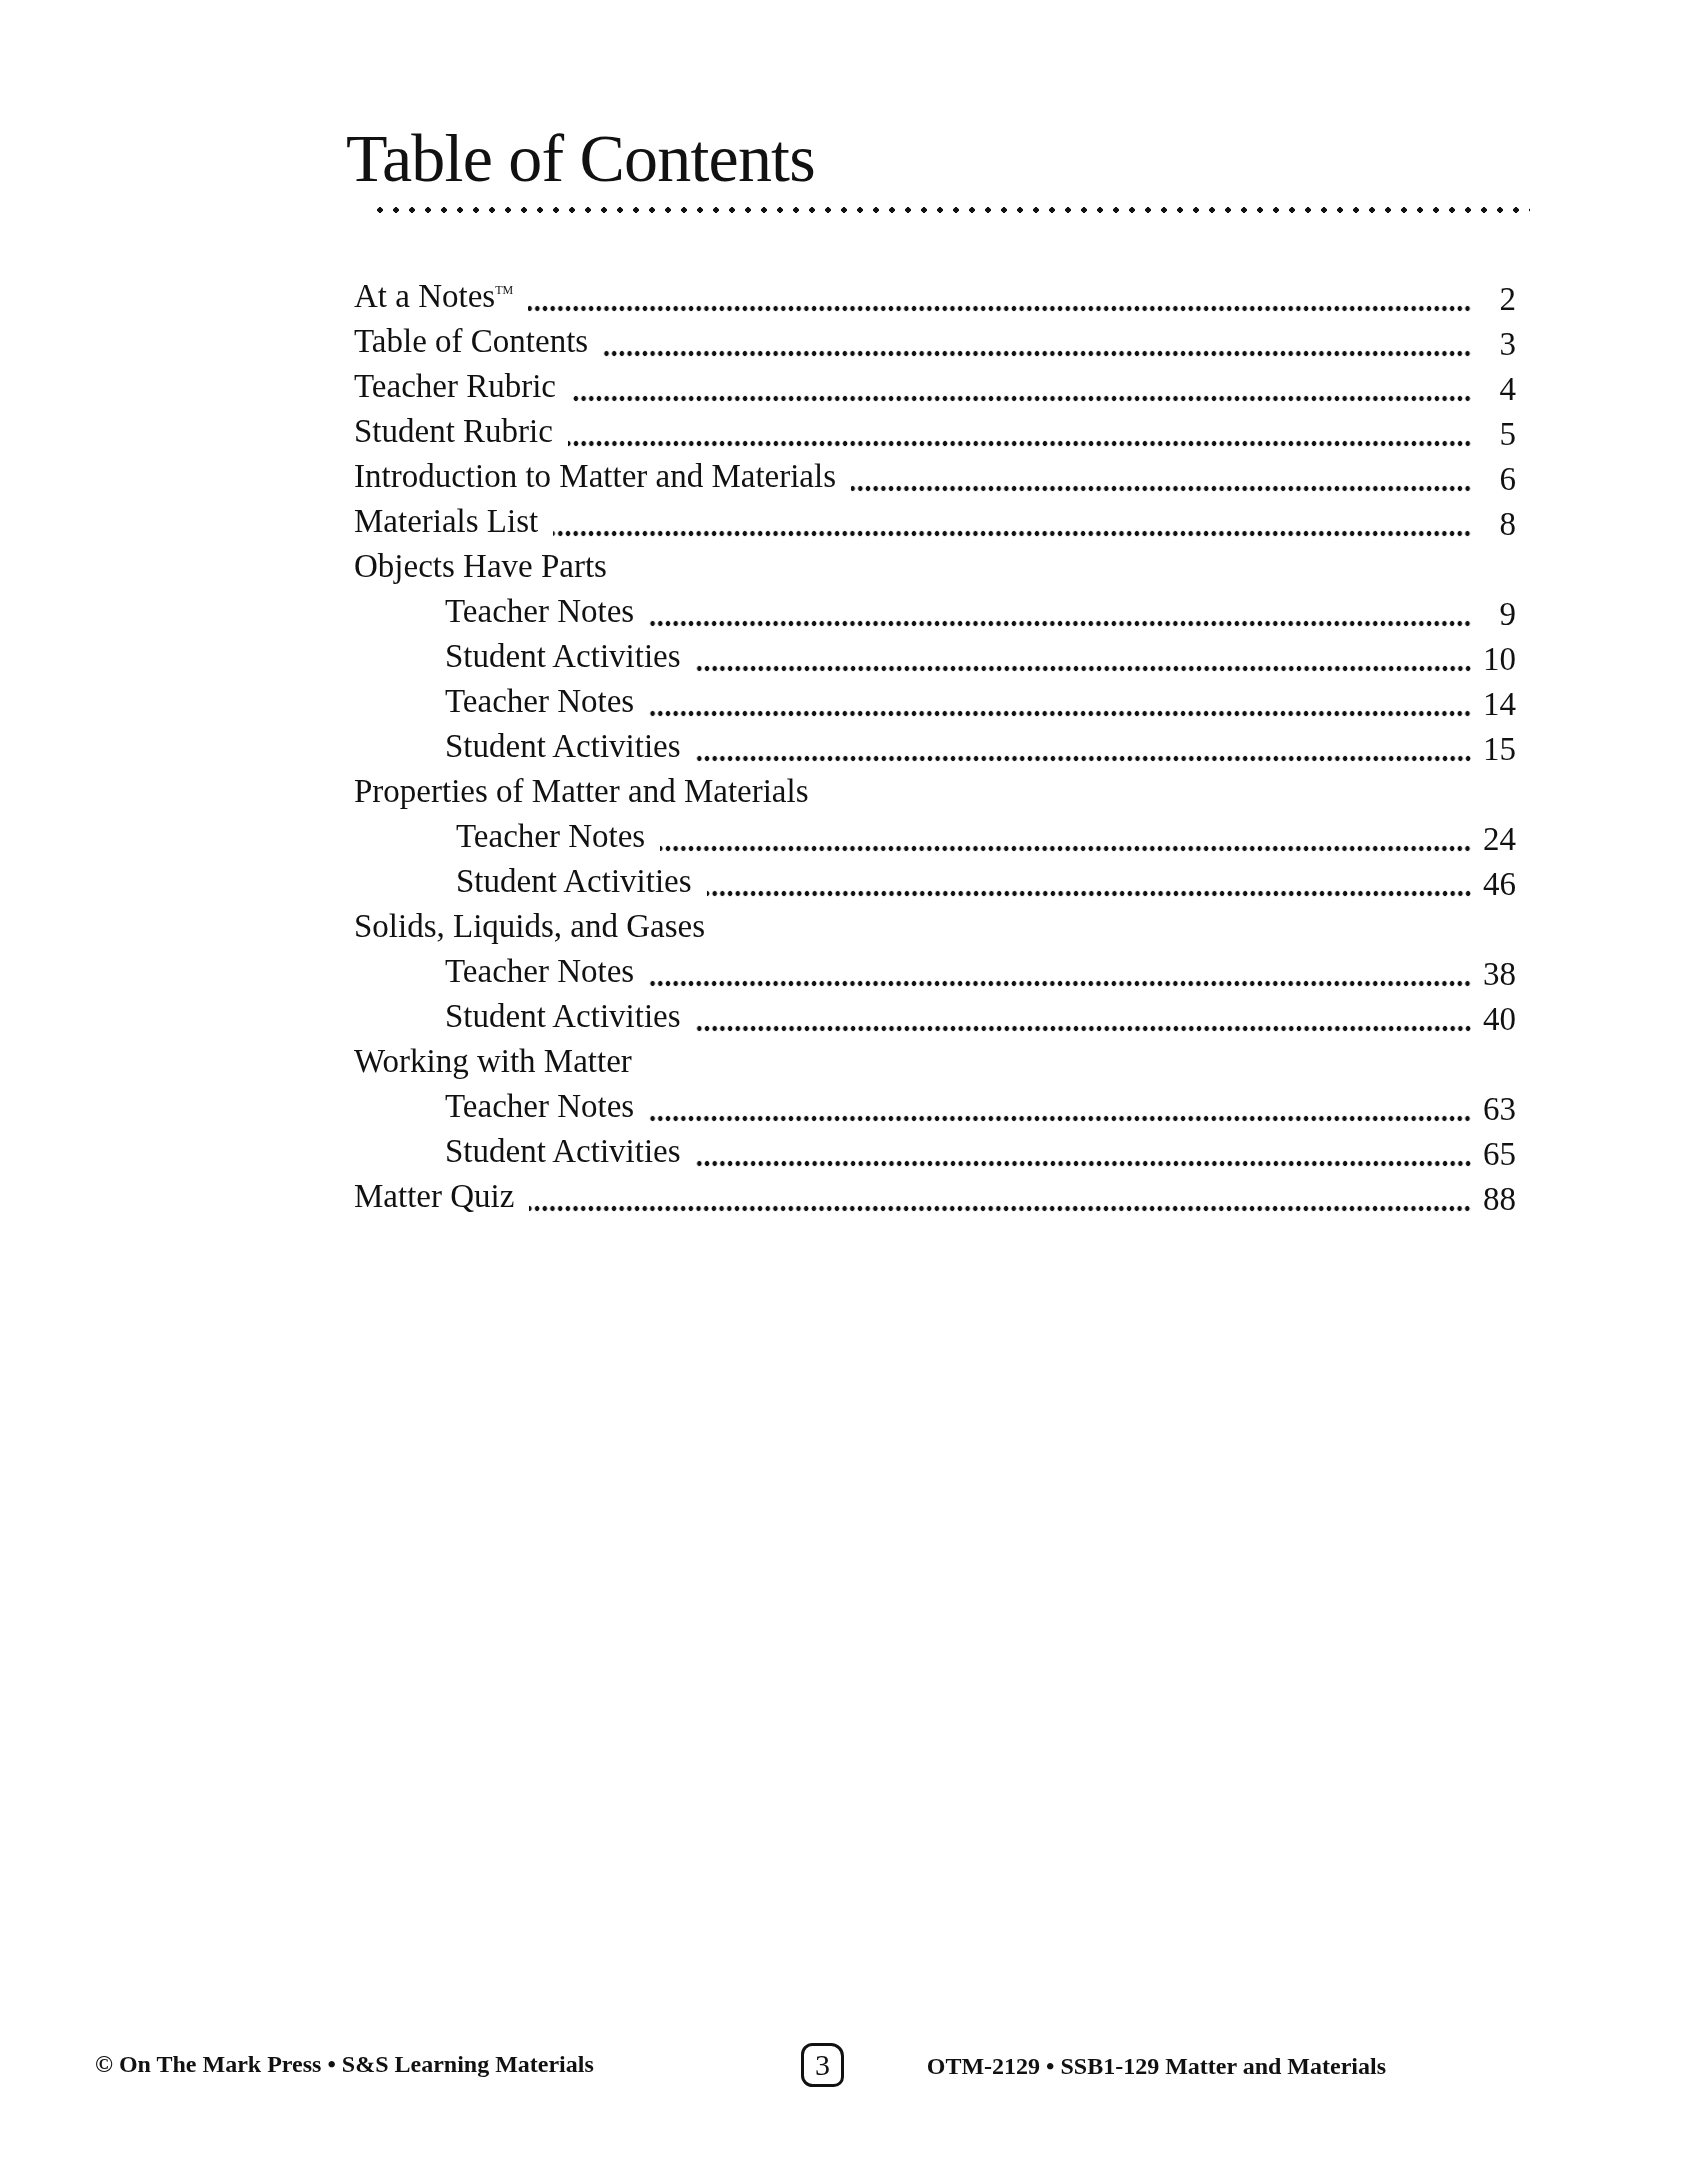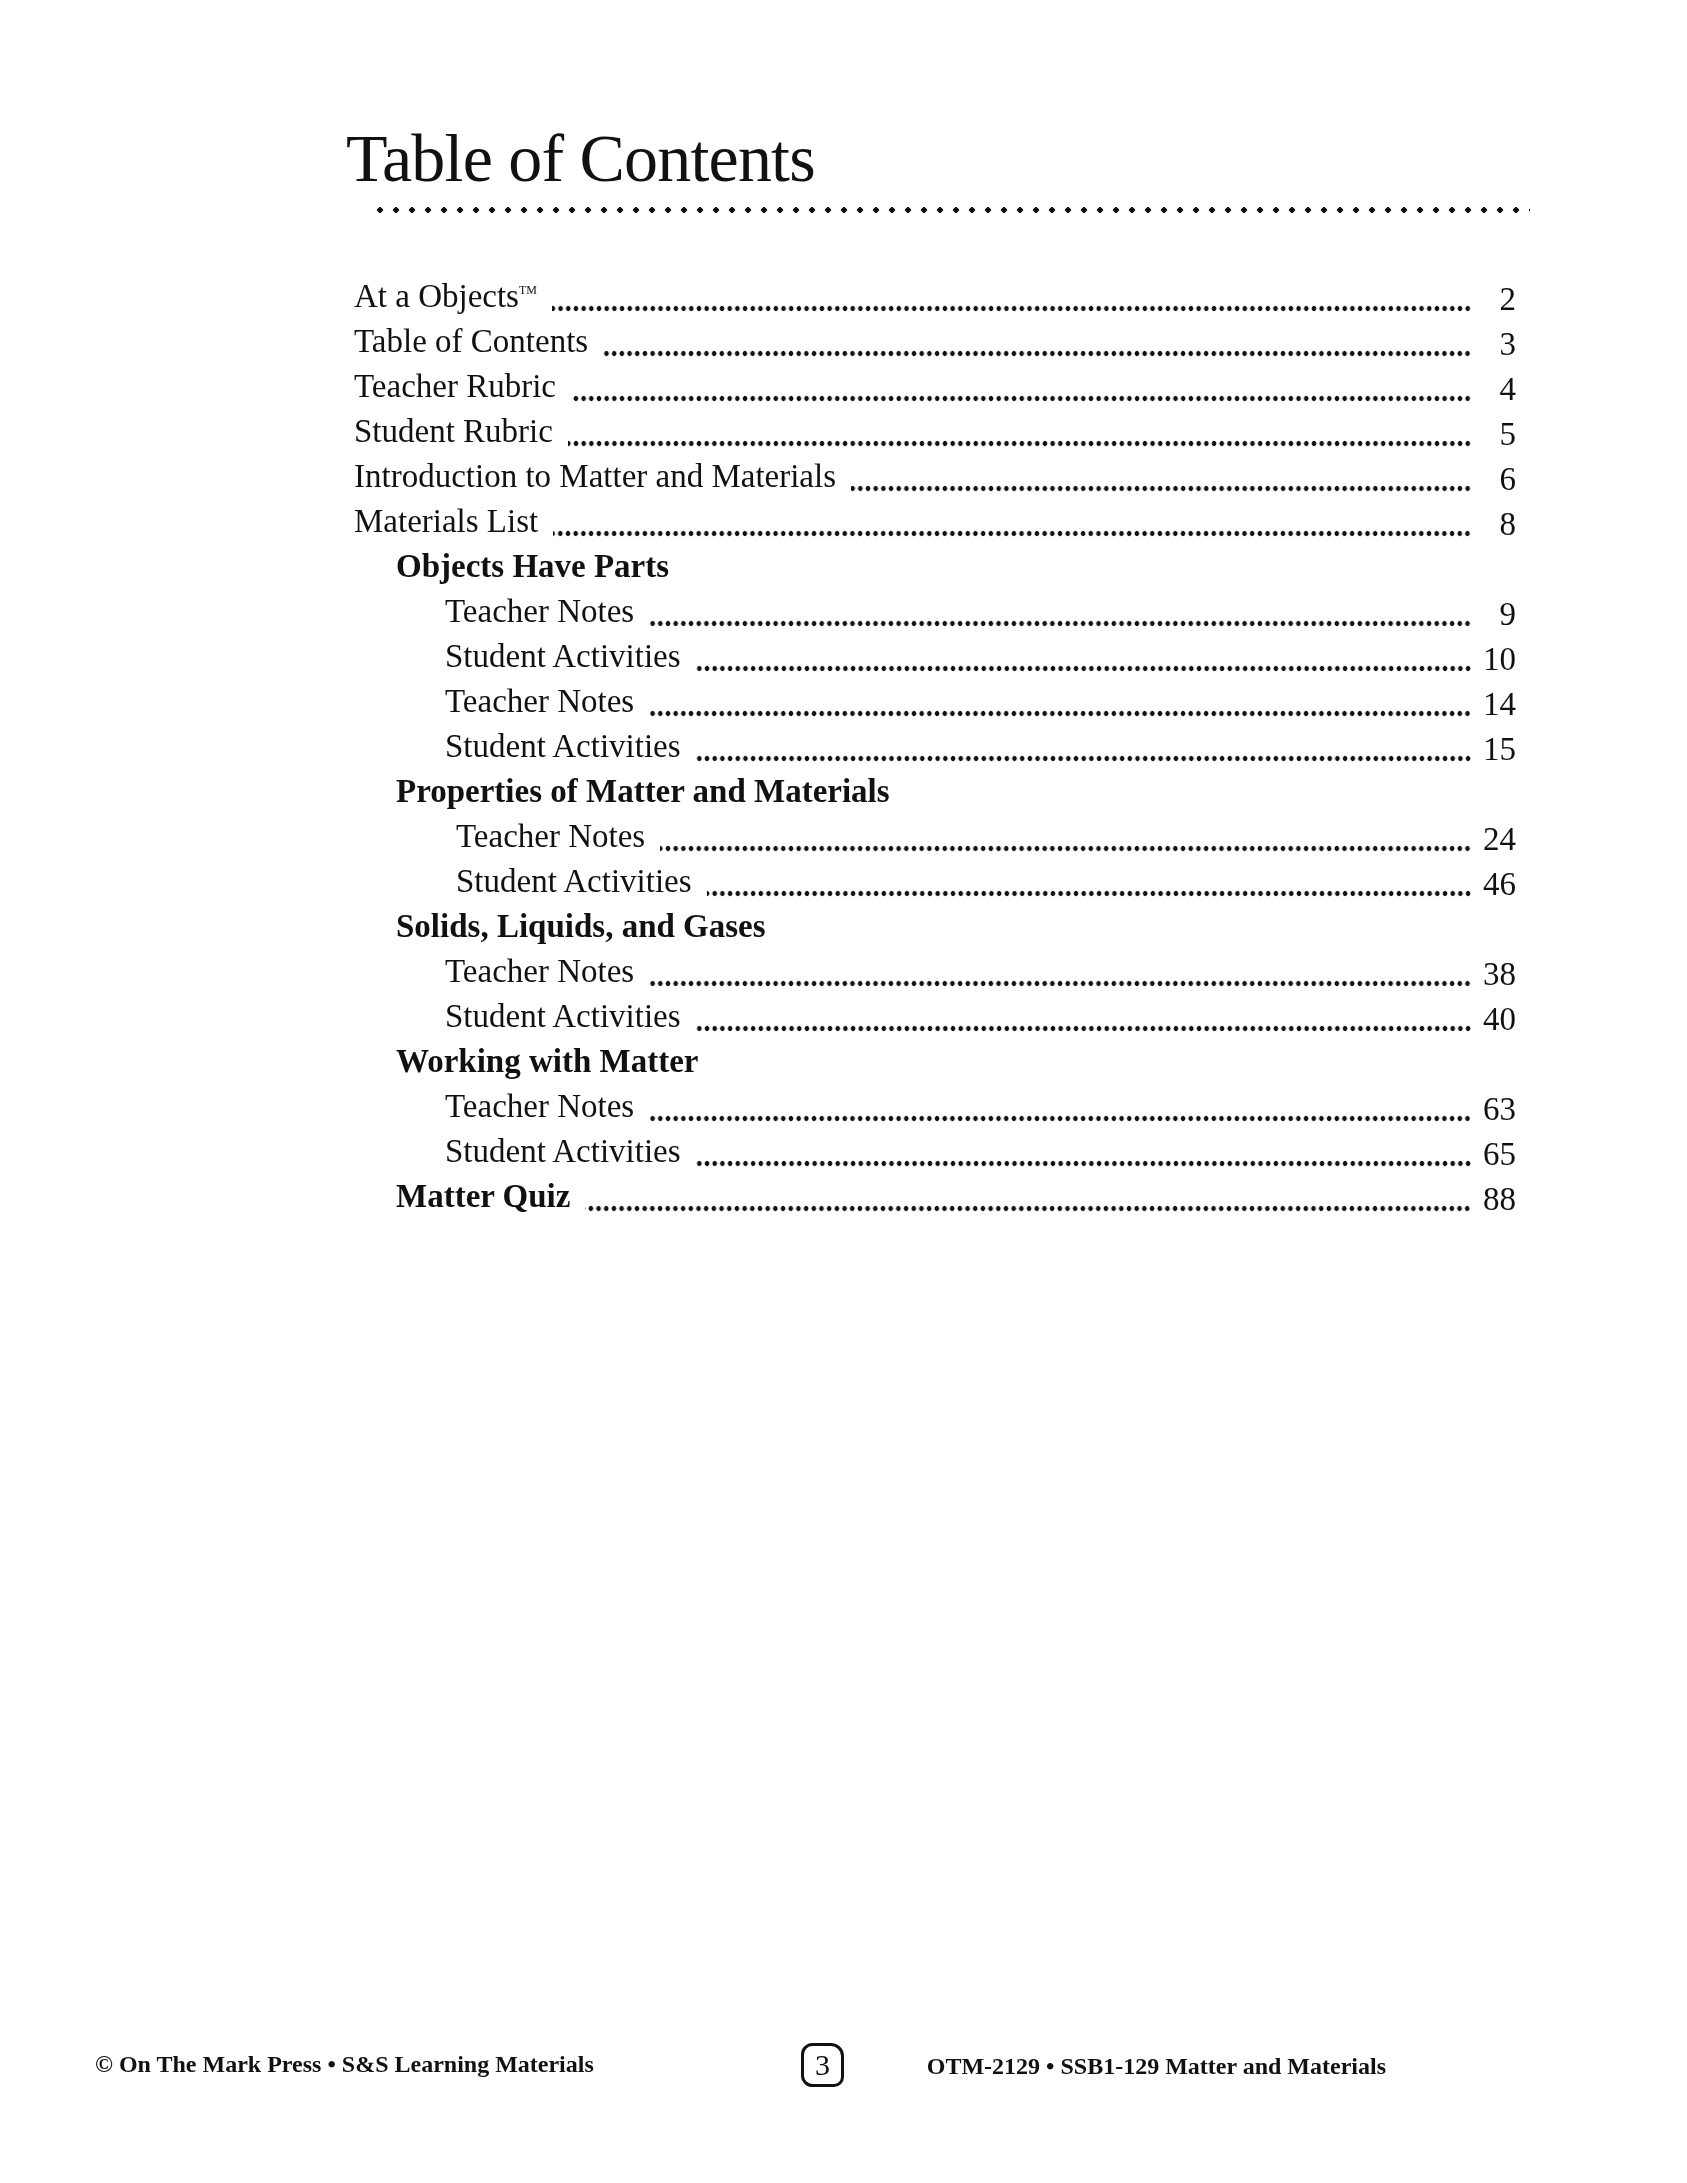--- a/index.html
+++ b/index.html
@@ -45,21 +45,21 @@
     .toc-row {
       position: relative;
       height: 45px;
       display: flex;
       align-items: flex-end;
       font-size: 33px;
       line-height: 1;
     }
     .toc-row.sub { padding-left: 91px; }
     .toc-row.sub.deep { padding-left: 102px; }
-    .toc-row.head .toc-label { font-weight: bold; margin-left: 42px; }
+    .toc-row.head .toc-label { font-weight: normal; }
     .toc-label {
       white-space: nowrap;
       padding-bottom: 10px;
     }
     .toc-label sup {
       font-size: 12px;
       vertical-align: 13px;
       line-height: 0;
     }
     .toc-leader {
@@ -118,21 +118,21 @@
   </style>
 </head>
 <body>
 
 <h1 class="page-title">Table of Contents</h1>
 <div class="title-rule"></div>
 
 <div class="toc">
 
   <div class="toc-row">
-    <span class="toc-label"><span>At a Objects</span><sup>TM</sup></span>
+    <span class="toc-label"><span>At a Notes</span><sup>TM</sup></span>
     <span class="toc-leader"></span>
     <span class="toc-page">2</span>
   </div>
 
   <div class="toc-row">
     <span class="toc-label">Table of Contents</span>
     <span class="toc-leader"></span>
     <span class="toc-page">3</span>
   </div>
 

